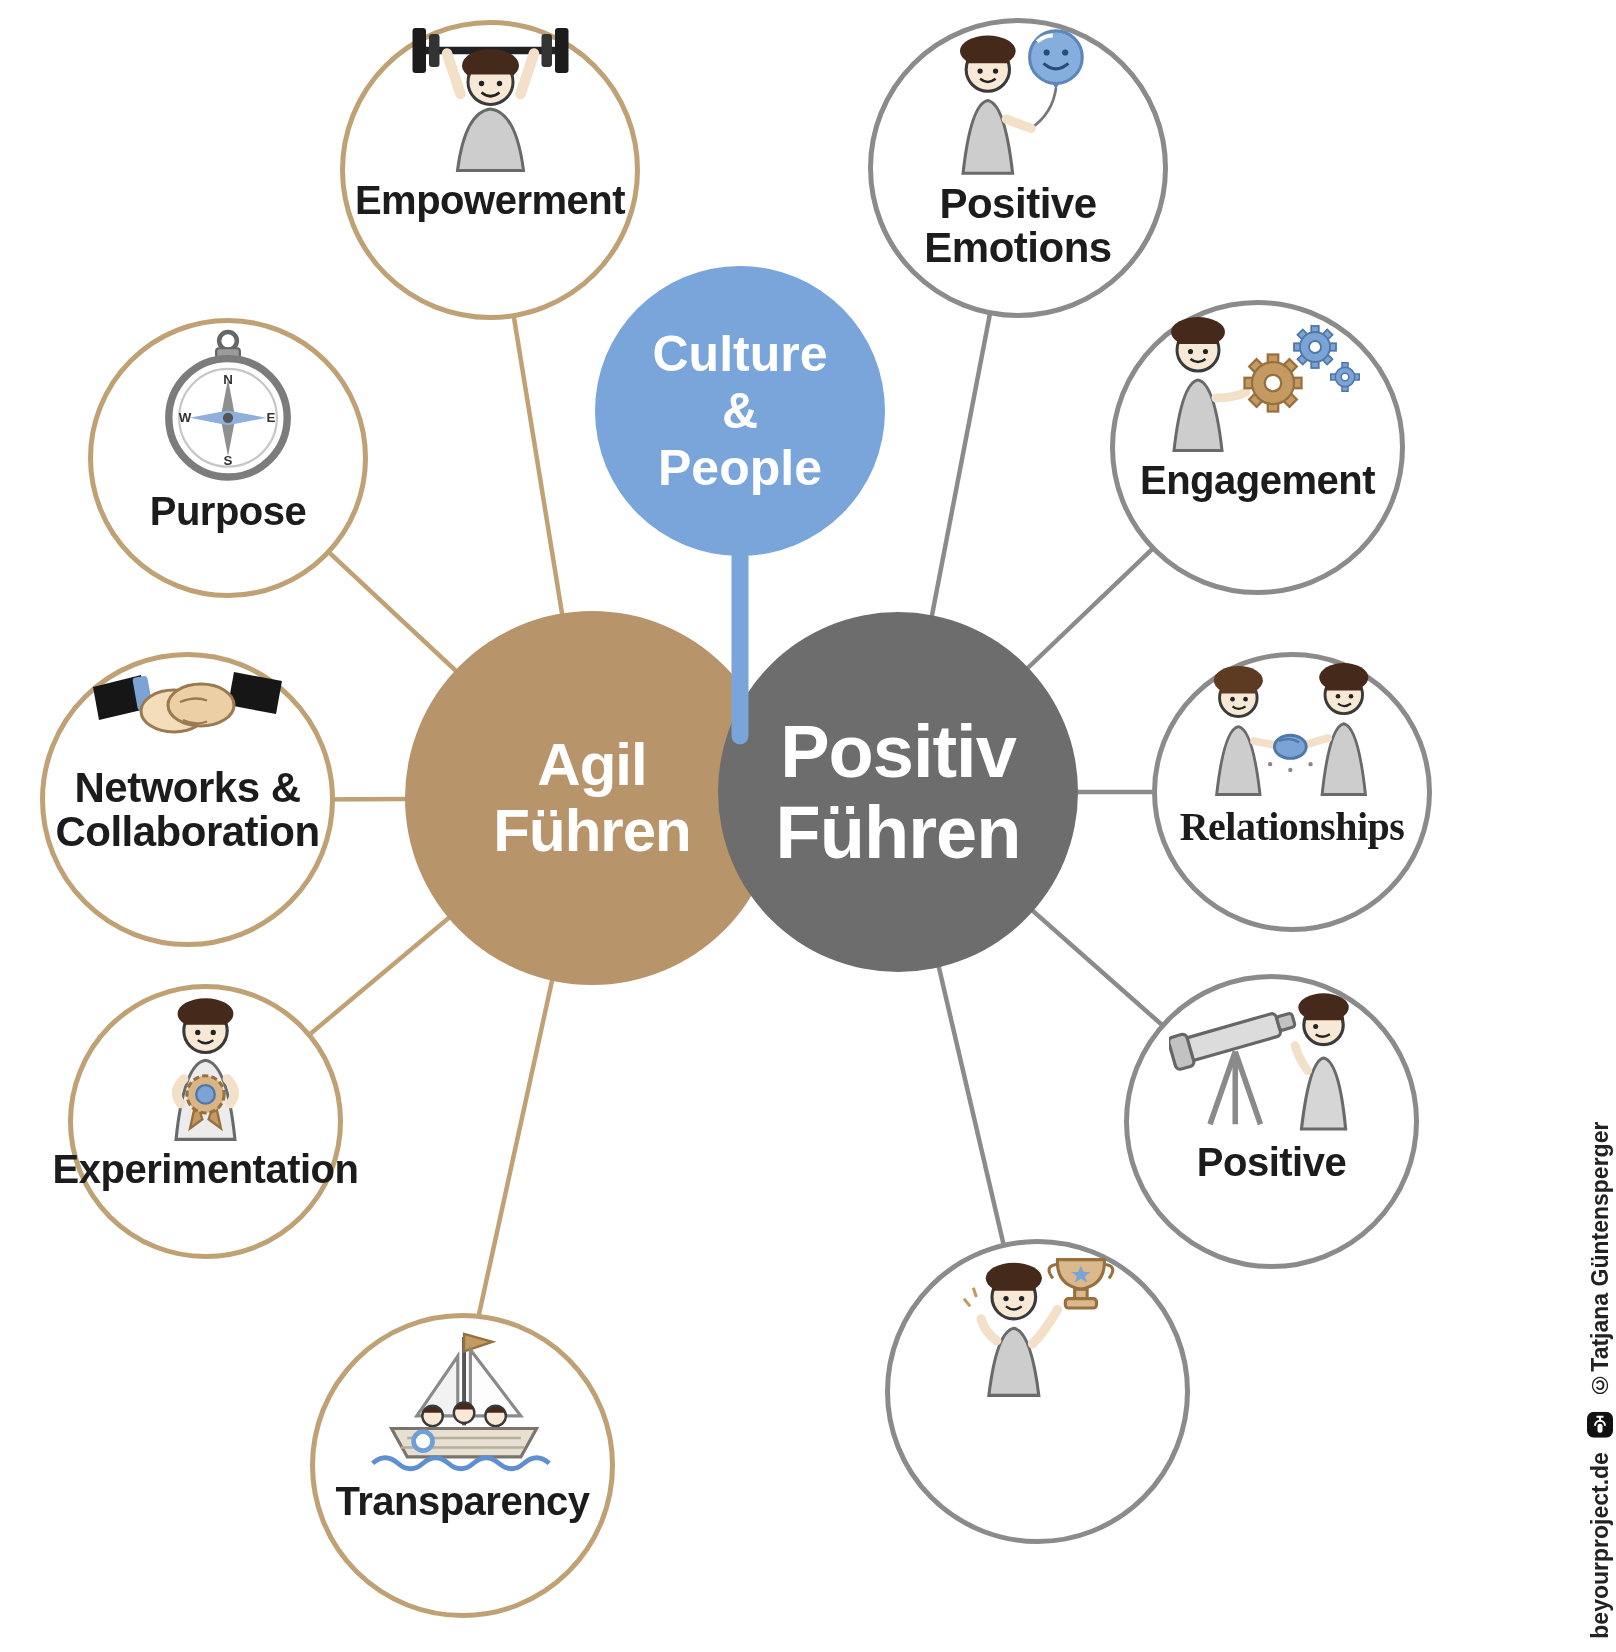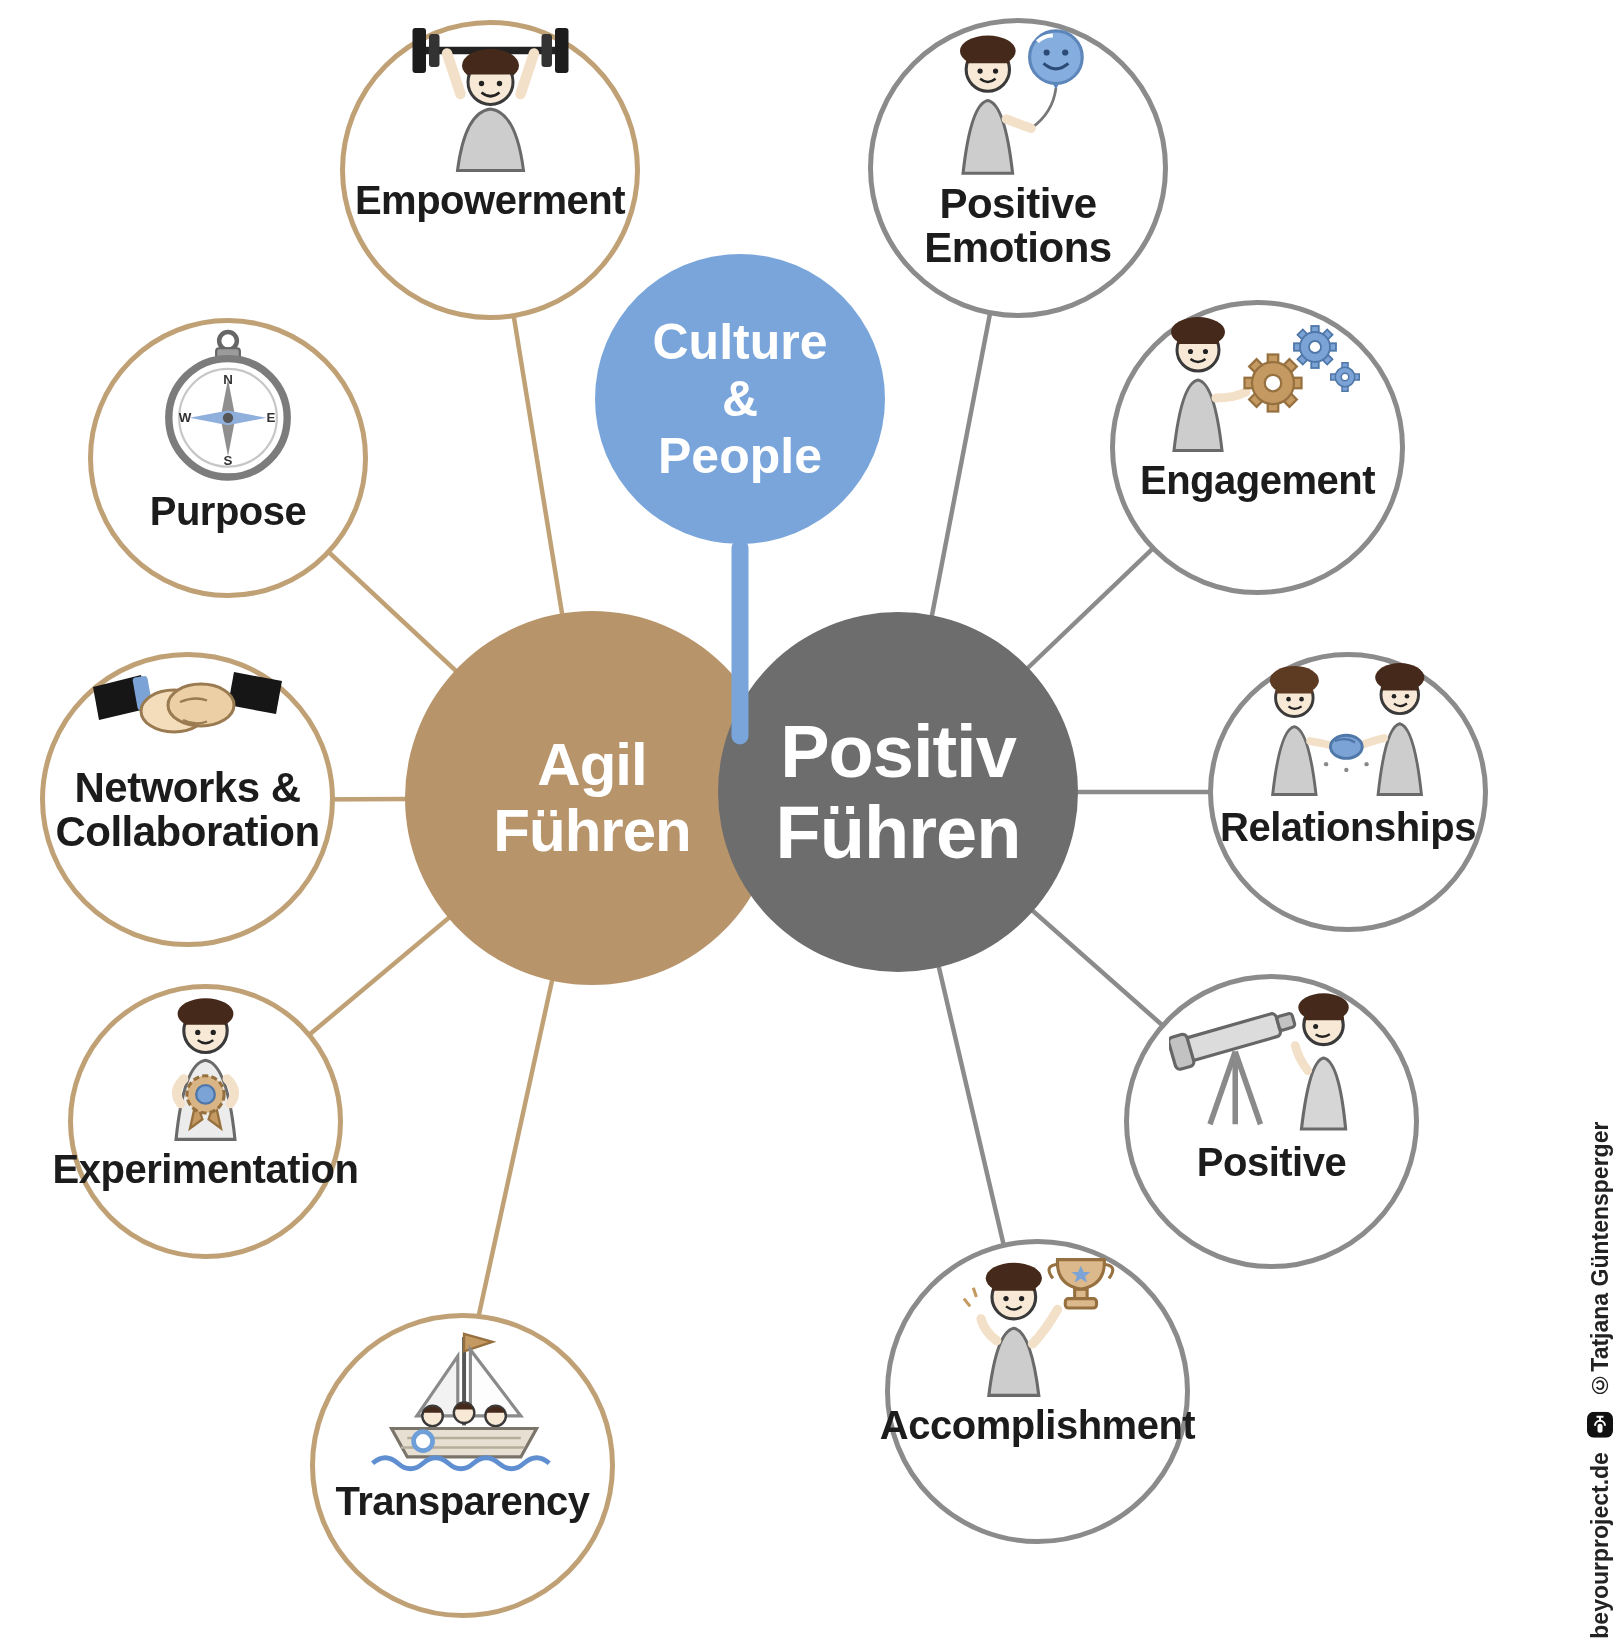--- a/index.html
+++ b/index.html
@@ -22,21 +22,21 @@
   .node-label.oneline { white-space:nowrap; }
   .node-label.small { font-size:42px; }
   .hub {
     position:absolute; border-radius:50%;
     display:flex; align-items:center; justify-content:center;
     color:#ffffff; font-weight:bold; text-align:center; white-space:pre-line;
     box-sizing:border-box; letter-spacing:-1px;
   }
   #hub-agil    { left:405px; top:611px; width:374px; height:374px; background:#b8946a; font-size:60px; line-height:1.1; }
   #hub-positiv { left:718px; top:612px; width:360px; height:360px; background:#6d6d6d; font-size:74px; line-height:1.1; }
-  #hub-culture { left:595px; top:254px; width:290px; height:290px; background:#79a5da; font-size:50px; line-height:1.14; letter-spacing:0; }
+  #hub-culture { left:595px; top:266px; width:290px; height:290px; background:#79a5da; font-size:50px; line-height:1.14; letter-spacing:0; }
   .watermark {
     position:absolute; right:2px; bottom:6px;
     writing-mode: vertical-rl; transform: rotate(180deg);
     font-size:23px; font-weight:bold; color:#222222;
     display:flex; align-items:center;
   }
   .watermark span { margin:7px 0; }
   .wm-logo svg { display:block; }
 </style>
 </head>
@@ -218,21 +218,21 @@
           <rect x="-9.5" y="-2" width="4.5" height="4"></rect>
             <rect x="5" y="-2" width="4.5" height="4"></rect>
           <circle r="6.5"></circle>
         </g>
         <circle r="2.5" fill="#fff" stroke="#4f77a8" stroke-width="1"></circle>
       </g>
     </svg>
     <div class="node-label oneline">Engagement</div>
   </div>
 
-  <div class="node gray" style="left:1208px; top:652px; width:280px; height:280px;">
+  <div class="node gray" style="left:1152px; top:652px; width:280px; height:280px;font-family:Liberation Serif, serif;">
     <svg viewBox="0 0 135 100" width="195" height="145">
       <ellipse cx="30" cy="16" rx="17" ry="10" fill="#5d3a22"></ellipse>
       <circle cx="30" cy="28" r="13" fill="#f8e9d6" stroke="#3a3a3a" stroke-width="2"></circle>
       <path d="M17,25 a13,13 0 0 1 26,0" fill="#5d3a22"></path>
       <circle cx="26" cy="29" r="1.6" fill="#222"></circle>
         <circle cx="35" cy="29" r="1.6" fill="#222"></circle>
       <path d="M26,34 q4,3.5 9,0" stroke="#222" stroke-width="1.5" fill="none"></path>
       <path d="M15,95 Q20,50 30,48 Q40,50 45,95 Z" fill="#cdcdcd" stroke="#6a6a6a" stroke-width="2"></path>
       <path d="M41,58 q12,2 18,4" stroke="#f3e0c8" stroke-width="5.5" fill="none" stroke-linecap="round"></path>
       <ellipse cx="103" cy="14" rx="17" ry="10" fill="#45291a"></ellipse>
@@ -287,21 +287,20 @@
       <circle cx="42" cy="34" r="14" fill="#f8e9d6" stroke="#3a3a3a" stroke-width="2"></circle>
       <path d="M28,30 a14,14 0 0 1 28,0" fill="#45291a"></path>
       <circle cx="37" cy="35" r="1.7" fill="#222"></circle>
         <circle cx="47" cy="35" r="1.7" fill="#222"></circle>
       <path d="M37,40 q5,4 10,0" stroke="#222" stroke-width="1.6" fill="none"></path>
       <path d="M26,97 Q31,56 42,54 Q53,56 58,97 Z" fill="#cdcdcd" stroke="#6a6a6a" stroke-width="2"></path>
       <path d="M31,62 q-8,-6 -10,-14" stroke="#f3e0c8" stroke-width="6" fill="none" stroke-linecap="round"></path>
       <path d="M54,64 q8,-8 16,-22" stroke="#f3e0c8" stroke-width="6" fill="none" stroke-linecap="round"></path>
       <path d="M14,40 l-4,-5 M18,34 l-2,-6" stroke="#c59a62" stroke-width="2"></path>
     </svg>
-    <div class="node-label oneline">Accomplishment</div>
   </div>
 
   <div class="hub" id="hub-agil">
     <div>Agil
 Führen</div>
   </div>
   <div class="hub" id="hub-positiv">
     <div>Positiv
 Führen</div>
   </div>

